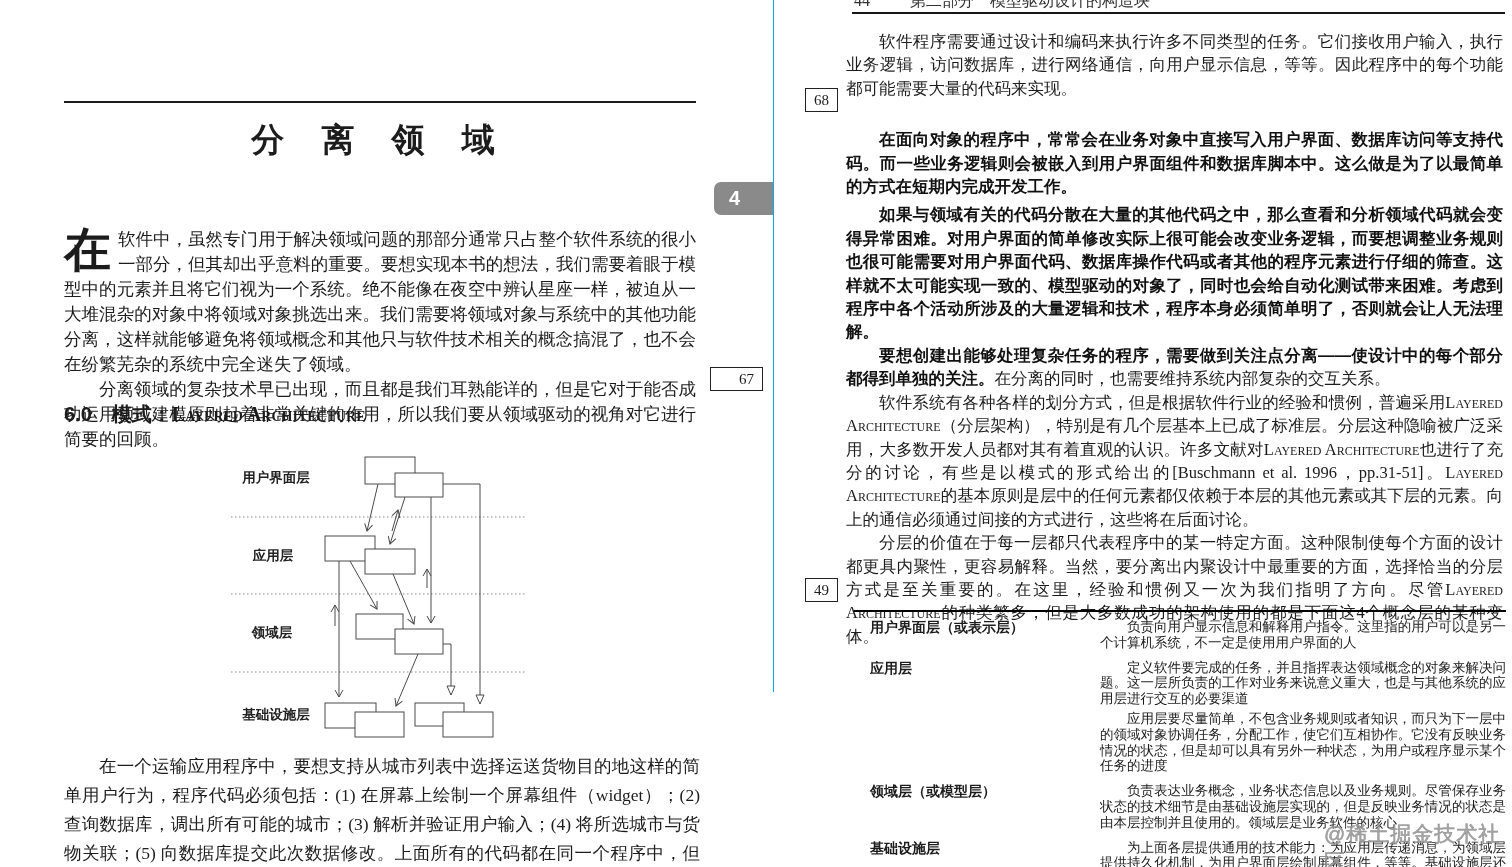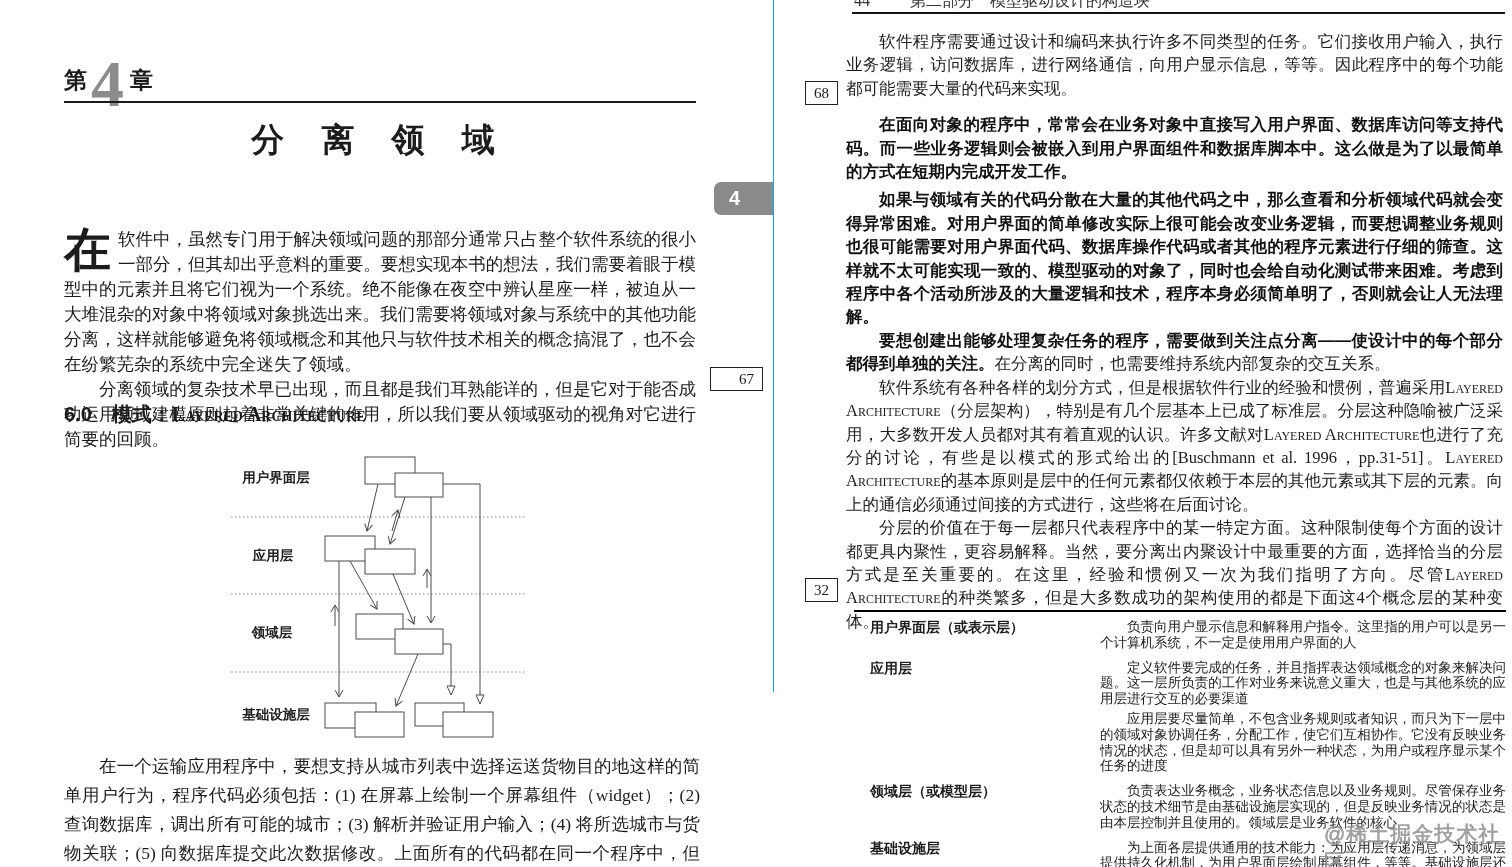--- a/index.html
+++ b/index.html
@@ -34,25 +34,25 @@
   .diag-label{font-family:"Liberation Sans","DejaVu Sans",sans-serif;font-weight:bold;
       font-size:13.5px;fill:#222;}
   .left-bottom{left:64px;top:752px;width:636px;font-size:17.5px;line-height:29px;text-align:justify;}
 
   
   #right-page{left:773px;top:0;width:739px;height:692px;border-left:1px solid #0ea5e9;}
   .running-head-clip{left:80px;top:0;width:651px;height:12px;overflow:hidden;}
   .running-head-text{margin-top:-9px;font-size:16px;white-space:nowrap;color:#333;}
   .running-head-text .pg{margin-right:40px;}
   .head-rule{left:78px;top:12px;width:653px;height:2px;background:#161616;}
-  #ref-68{left:31px;top:81px;}
+  #ref-68{left:31px;top:88px;}
   #ref-69{left:31px;top:578px;}
   .right-body{left:72px;top:30px;width:657px;font-size:16.5px;line-height:23.4px;text-align:justify;}
   .right-body p{margin:0;text-indent:2em;}
-  .right-body p.gap-after{margin-bottom:13px;}
+  .right-body p.gap-after{margin-bottom:28px;}
   .right-body p.gap-small{margin-bottom:5px;}
   .run-b{font-family:"Liberation Sans","DejaVu Sans",sans-serif;font-weight:bold;color:#111;}
   .run-sc{font-variant:small-caps;}
   .run-i{}
   
   .layers-table{left:80px;top:610px;width:652px;border-top:2px solid #000;border-bottom:2.5px solid #000;
       padding:4px 0 6px 0;font-size:13.5px;line-height:15.8px;}
   .t-row{display:flex;margin:3px 0 5px 16px;}
   .t-term{width:230px;flex:0 0 230px;font-family:"Liberation Sans","DejaVu Sans",sans-serif;
       font-weight:bold;font-size:14px;padding-top:1px;}
@@ -62,23 +62,20 @@
       font-family:"Liberation Sans",sans-serif;color:rgba(150,150,150,0.85);
       -webkit-text-stroke:0.5px #8f8f8f;}
 </style>
 </head>
 <body>
 
 <div id="stage">
 
   <div id="left-page" class="abs">
 
-    <div class="abs chapter-mark">
-      <span class="pre">第</span><span class="big-num">4</span><span class="post">章</span>
-    </div>
     <div class="abs chapter-rule"></div>
 
     <div class="abs page-title">分 离 领 域</div>
 
     <div class="abs side-tab">4</div>
 
     <div class="abs left-body">
       <p><span class="drop-cap">在</span><span>软件中，虽然专门用于解决领域问题的那部分通常只占整个软件系统的很小一部分，但其却出乎意料的重要。要想实现本书的想法，我们需要着眼于模型中的元素并且将它们视为一个系统。绝不能像在夜空中辨认星座一样，被迫从一大堆混杂的对象中将领域对象挑选出来。我们需要将领域对象与系统中的其他功能分离，这样就能够避免将领域概念和其他只与软件技术相关的概念搞混了，也不会在纷繁芜杂的系统中完全迷失了领域。</span></p>
       <p class="para-indent">分离领域的复杂技术早已出现，而且都是我们耳熟能详的，但是它对于能否成功运用领域建模原则起着非常关键的作用，所以我们要从领域驱动的视角对它进行简要的回顾。</p>
     </div>
@@ -140,21 +137,21 @@
   <div id="right-page" class="abs">
 
     <div class="abs running-head-clip">
       <div class="running-head-text">
         <span class="pg">44</span><span>第二部分　模型驱动设计的构造块</span>
       </div>
     </div>
     <div class="abs head-rule"></div>
 
     <div class="abs margin-ref" id="ref-68">68</div>
-    <div class="abs margin-ref" id="ref-69">32</div>
+    <div class="abs margin-ref" id="ref-69">49</div>
 
     <div class="abs right-body">
       <p class="gap-after"><span>软件程序需要通过设计和编码来执行许多不同类型的任务。它们接收用户输入，执行业务逻辑，访问数据库，进行网络通信，向用户显示信息，等等。因此程序中的每个功能都可能需要大量的代码来实现。</span></p>
       <p class="gap-small"><span class="run-b">在面向对象的程序中，常常会在业务对象中直接写入用户界面、数据库访问等支持代码。而一些业务逻辑则会被嵌入到用户界面组件和数据库脚本中。这么做是为了以最简单的方式在短期内完成开发工作。</span></p>
       <p><span class="run-b">如果与领域有关的代码分散在大量的其他代码之中，那么查看和分析领域代码就会变得异常困难。对用户界面的简单修改实际上很可能会改变业务逻辑，而要想调整业务规则也很可能需要对用户界面代码、数据库操作代码或者其他的程序元素进行仔细的筛查。这样就不太可能实现一致的、模型驱动的对象了，同时也会给自动化测试带来困难。考虑到程序中各个活动所涉及的大量逻辑和技术，程序本身必须简单明了，否则就会让人无法理解。</span></p>
       <p><span class="run-b">要想创建出能够处理复杂任务的程序，需要做到关注点分离——使设计中的每个部分都得到单独的关注。</span><span>在分离的同时，也需要维持系统内部复杂的交互关系。</span></p>
       <p><span>软件系统有各种各样的划分方式，但是根据软件行业的经验和惯例，普遍采用</span><span class="run-sc">Layered Architecture</span><span>（分层架构），特别是有几个层基本上已成了标准层。分层这种隐喻被广泛采用，大多数开发人员都对其有着直观的认识。许多文献对</span><span class="run-sc">Layered Architecture</span><span>也进行了充分的讨论，有些是以模式的形式给出的[Buschmann et al. 1996，pp.31-51]。</span><span class="run-sc">Layered Architecture</span><span>的基本原则是层中的任何元素都仅依赖于本层的其他元素或其下层的元素。向上的通信必须通过间接的方式进行，这些将在后面讨论。</span></p>
       <p><span>分层的价值在于每一层都只代表程序中的某一特定方面。这种限制使每个方面的设计都更具内聚性，更容易解释。当然，要分离出内聚设计中最重要的方面，选择恰当的分层方式是至关重要的。在这里，经验和惯例又一次为我们指明了方向。尽管</span><span class="run-sc">Layered Architecture</span><span>的种类繁多，但是大多数成功的架构使用的都是下面这4个概念层的某种变体。</span></p>
     </div>
 

